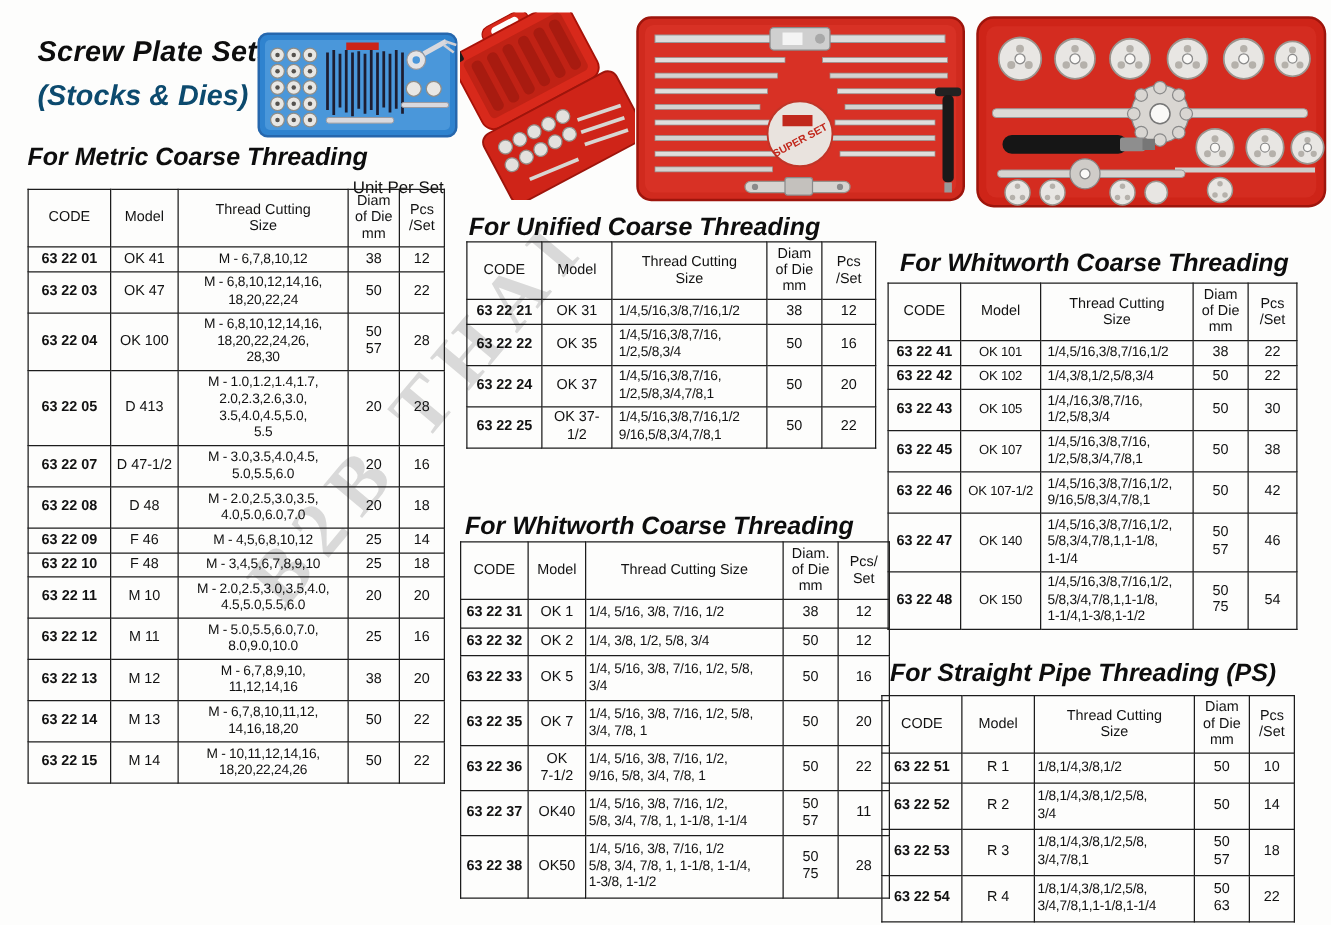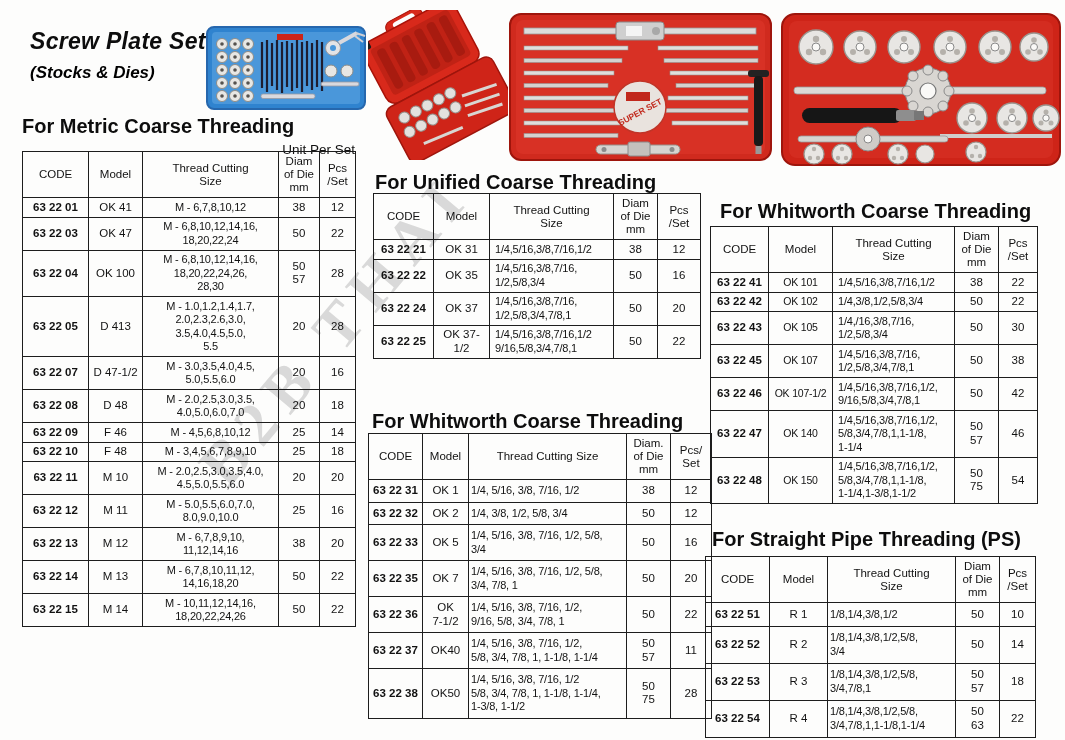--- a/index.html
+++ b/index.html
@@ -4,22 +4,22 @@
 <style>
   *{margin:0;padding:0;box-sizing:border-box}
   html,body{background:#ffffff}
   body{
     width:1065px;height:740px;position:relative;overflow:hidden;
     font-family:"Liberation Sans",sans-serif;color:#121212;background:#fdfdfc;
   }
   .abs{position:absolute}
 
   .main-title{font-size:23px;font-style:italic;font-weight:bold;letter-spacing:.3px;color:#0d0d0d}
-  .sub-title{font-size:17px;font-style:italic;font-weight:bold;color:#000000}
-  .section-title{font-size:20px;font-weight:bold;white-space:nowrap;color:#0d0d0d}
+  .sub-title{font-size:23px;font-style:italic;font-weight:bold;color:#0c4a6e}
+  .section-title{font-size:20px;font-style:italic;font-weight:bold;white-space:nowrap;color:#0d0d0d}
   .unit-note{font-size:13.5px;text-align:right;color:#111}
 
   .watermark{
     position:absolute;left:335px;top:330px;
     transform:translate(-50%,-50%) rotate(-50deg);
     font-family:"Liberation Serif",serif;font-size:62px;letter-spacing:12px;
     color:rgba(125,125,125,.28);white-space:nowrap;pointer-events:none;font-weight:bold;
   }
 
   table.spec{border-collapse:collapse;table-layout:fixed;background:transparent}

